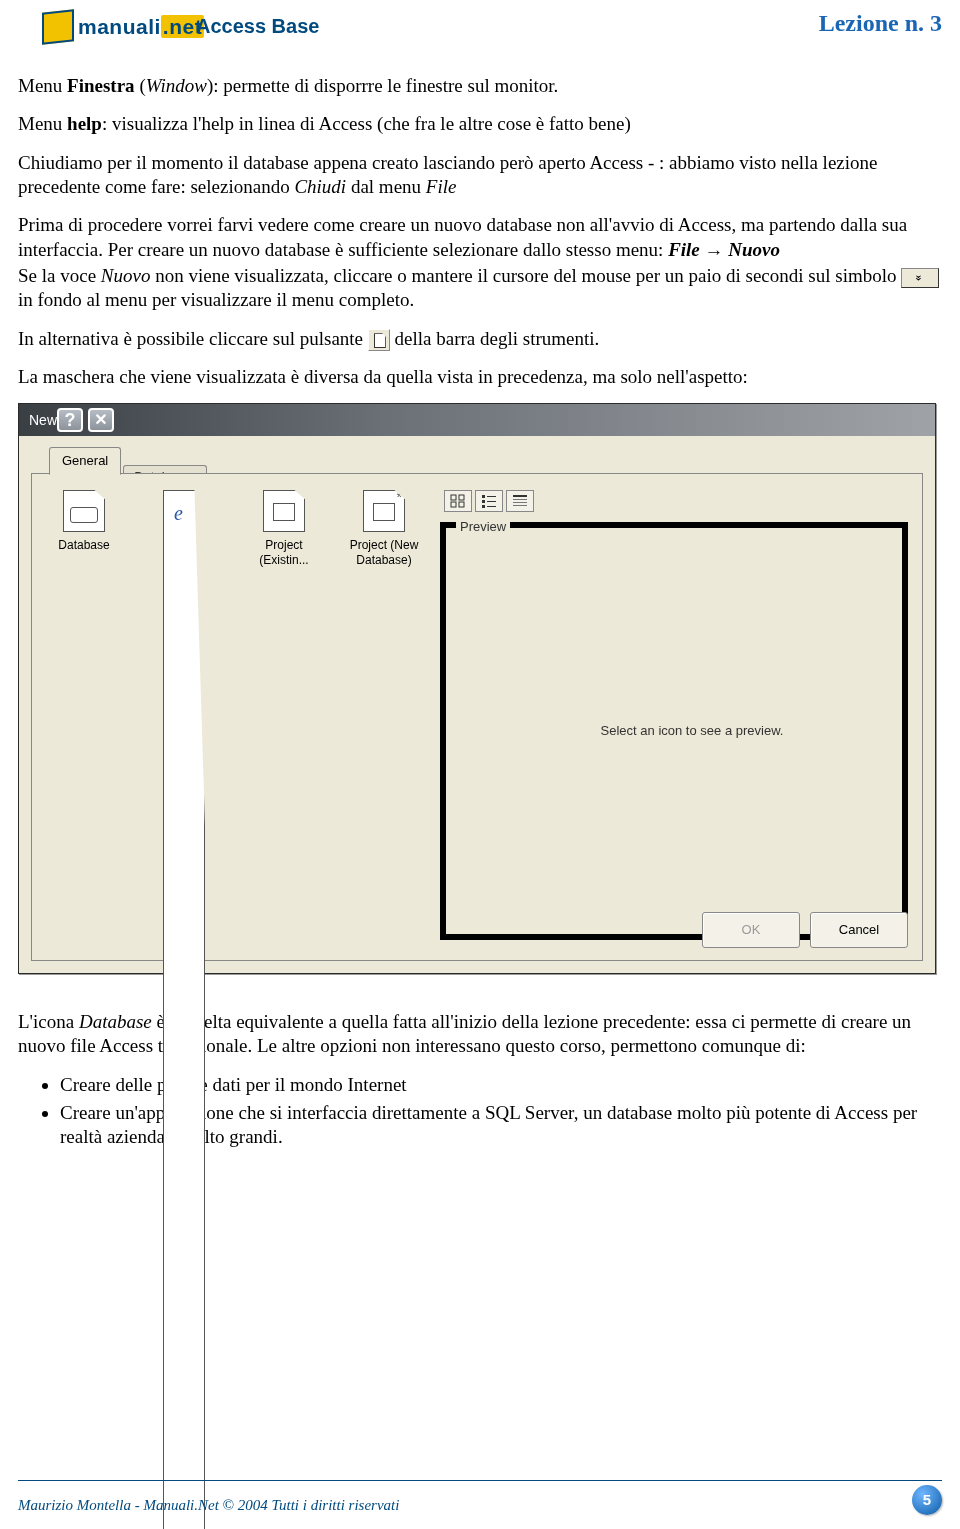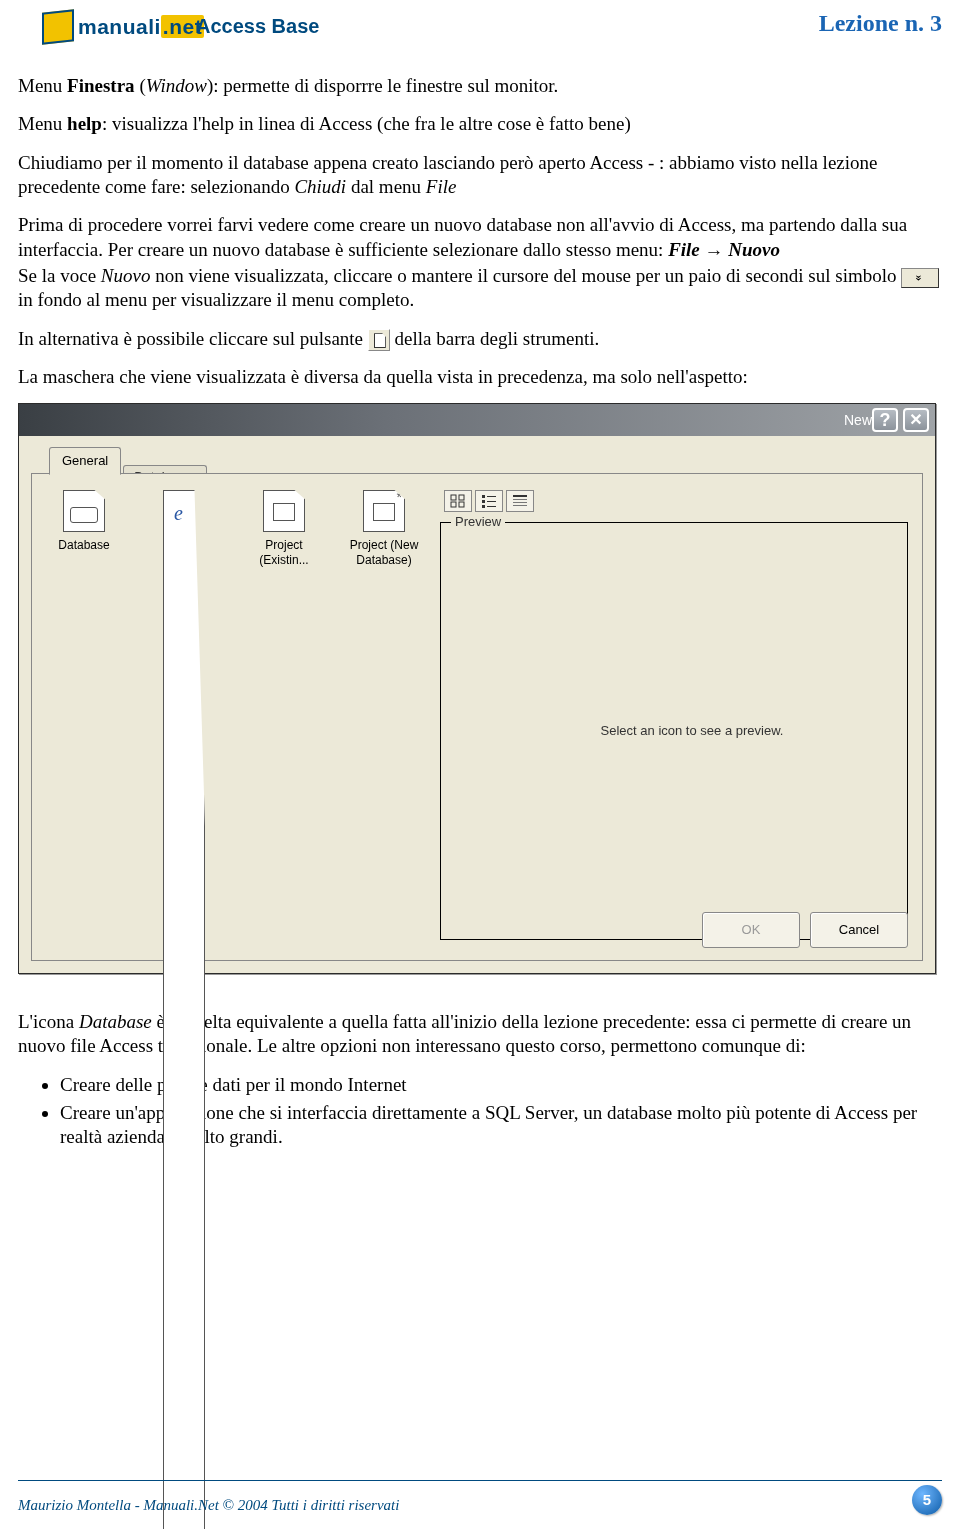--- a/index.html
+++ b/index.html
@@ -48,21 +48,21 @@
   .dialog-wrap{margin-top:10px;}
   .dialog{
     width: 918px;
     border:1px solid #2b2b2b;
     background:#ece9d8;
     box-shadow:1px 1px 0 #999;
   }
   .titlebar{
     height:32px;
     background: linear-gradient(to right,#3a3f44,#6b7077 40%,#9fa3a7);
-    display:flex; align-items:center; justify-content:flex-end;
+    display:flex; align-items:center; justify-content:flex-start;
     padding:0 6px;
   }
   .titlebar-title{color:#fff; font-family:Tahoma,Arial,sans-serif; font-size:14px; padding-left:4px;}
   .titlebar-btns{display:flex; gap:5px;}
   .tbtn{
     width:26px;height:24px;border:2px solid #fff;border-radius:4px;
     background:linear-gradient(#b6bcc3,#8c939b);
     display:flex;align-items:center;justify-content:center;
     color:#fff;font-family:Arial;font-weight:bold;font-size:16px;
   }
@@ -94,21 +94,21 @@
   .file-icon .glyph.db::after{content:"";position:absolute;left:6px;top:16px;width:26px;height:14px;border:1px solid #555;border-radius:3px;}
   .file-icon .glyph.page::after{content:"e";position:absolute;left:10px;top:10px;font-family:Georgia;font-style:italic;color:#2957a4;font-size:20px;}
   .file-icon .glyph.proj::after{content:"";position:absolute;left:9px;top:12px;width:20px;height:16px;border:1px solid #555;}
   .file-icon .glyph.projnew::before{content:"*";position:absolute;right:2px;top:-2px;font-size:14px;color:#555;}
   .file-icon .glyph.projnew::after{content:"";position:absolute;left:9px;top:12px;width:20px;height:16px;border:1px solid #555;}
   .preview-col{flex:1; display:flex; flex-direction:column;}
   .view-btns{display:flex;gap:3px;justify-content:flex-start;margin-bottom:8px;margin-left:4px;}
   .vbtn{width:28px;height:22px;border:1px solid #888;background:#f4f2e8;display:flex;align-items:center;justify-content:center;}
   .vbtn svg{width:16px;height:14px;}
   .fieldset{
-    border:1px solid #000000; height:418px; position:relative; margin-top:2px;
+    border:6px solid #000000; height:418px; position:relative; margin-top:2px;
     display:flex;align-items:center;justify-content:center;
     font-family:Tahoma,Arial,sans-serif;font-size:13px;color:#333;text-align:center;padding-left:36px;
   }
   .fieldset .legend{
     position:absolute; top:-9px; left:10px; background:#ece9d8; padding:0 4px;
     font-family:Tahoma,Arial,sans-serif;font-size:13px;
   }
   .dlg-buttons{position:absolute;right:14px;bottom:12px;display:flex;gap:10px;}
   .dlgbtn{
     width:98px;height:36px;border:1px solid #888;border-radius:3px;background:#f4f2e8;

